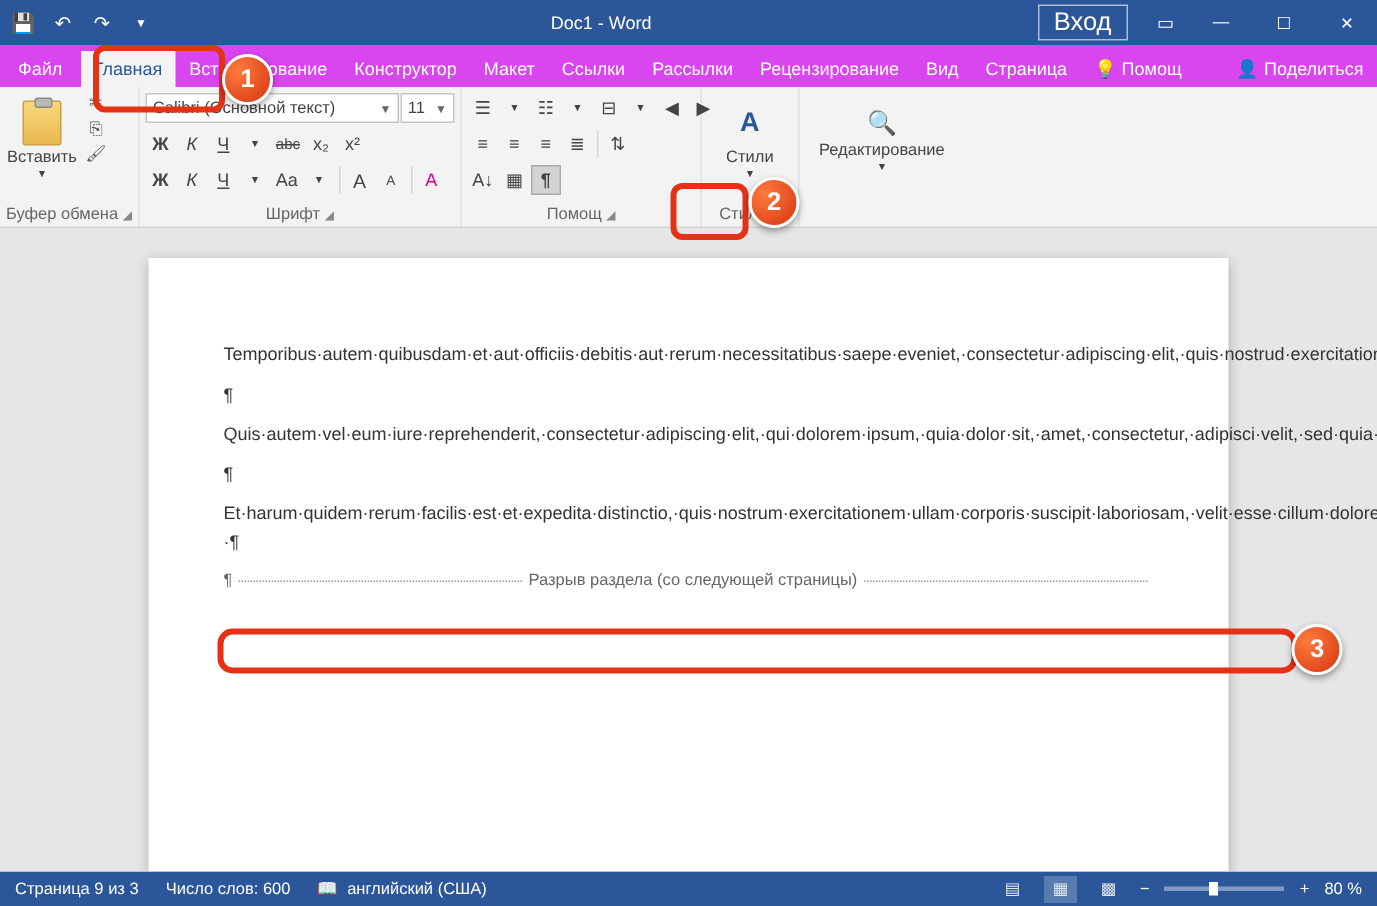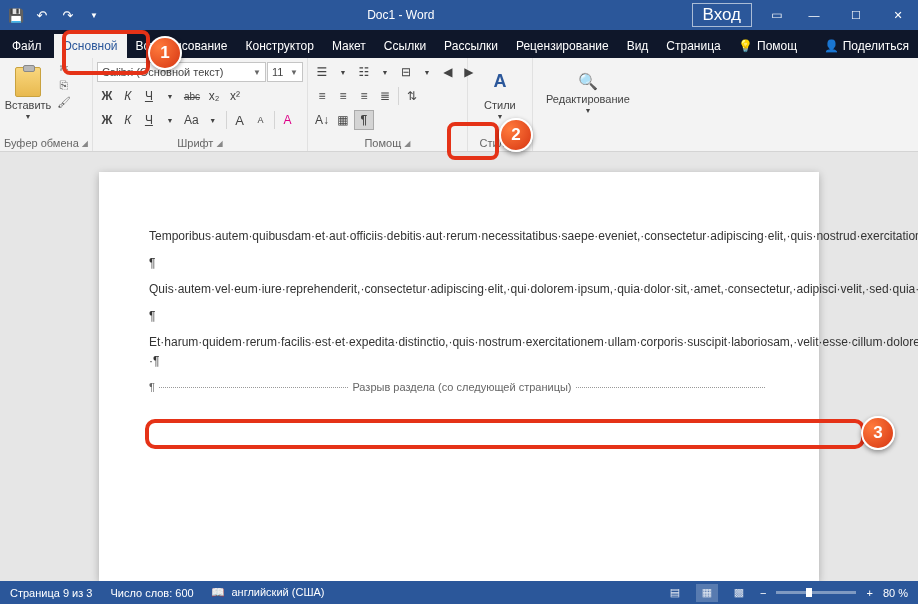--- a/index.html
+++ b/index.html
@@ -6,21 +6,21 @@
 body { background:#fff; width:918px; height:604px; overflow:hidden; position:relative; }
 .app { width:918px; height:604px; display:flex; flex-direction:column; background:#e6e6e6; }
 .titlebar { background:#2b579a; height:30px; display:flex; align-items:center; color:#fff; font-size:12px; }
 .qat { display:flex; gap:2px; padding:0 4px; }
 .qat-btn { width:24px; height:24px; display:flex; align-items:center; justify-content:center; color:#fff; font-size:13px; }
 .title-center { flex:1; text-align:center; font-size:12px; }
 .win-btns { display:flex; align-items:center; gap:2px; }
 .signin { border:1px solid rgba(255,255,255,.6); padding:1px 10px; font-size:17px; margin-right:8px; }
 .win-btn { width:40px; height:30px; display:flex; align-items:center; justify-content:center; font-size:11px; }
 .icon-btn { width:30px; height:30px; display:flex; align-items:center; justify-content:center; }
-.tabs { background:#0f172a; height:28px; display:flex; align-items:flex-end; color:#fff; font-size:12px; }
+.tabs { background:#d946ef; height:28px; display:flex; align-items:flex-end; color:#fff; font-size:12px; }
 .tab { padding:5px 9px; cursor:pointer; white-space:nowrap; }
 .tab.active { background:#f3f3f3; color:#2b579a; }
 .tab.file { padding:5px 12px; }
 .ribbon { background:#f3f3f3; border-bottom:1px solid #d4d4d4; height:94px; display:flex; font-size:11px; color:#444; }
 .group { border-right:1px solid #e1e1e1; display:flex; flex-direction:column; padding:2px 4px 0 4px; }
 .group-body { flex:1; display:flex; align-items:flex-start; gap:2px; }
 .group-label { text-align:center; font-size:11px; color:#666; padding-bottom:2px; display:flex; justify-content:center; align-items:center; gap:3px; }
 .dlauncher { font-size:8px; color:#888; }
 .big-btn { display:flex; flex-direction:column; align-items:center; justify-content:center; width:48px; height:66px; gap:2px; }
 .paste-icon { width:26px; height:30px; background:linear-gradient(#f9d77e,#e8b94f); border:1px solid #c9a23f; border-radius:2px; position:relative; }
@@ -71,21 +71,21 @@
       <div class="signin">Вход</div>
       <div class="icon-btn">▭</div>
       <div class="win-btn">—</div>
       <div class="win-btn">☐</div>
       <div class="win-btn">✕</div>
     </div>
   </div>
 
   <div class="tabs">
     <div class="tab file">Файл</div>
-    <div class="tab active">Основной</div>
+    <div class="tab active">Главная</div>
     <div class="tab" style="padding-right:0">Вст</div>
     <div class="tab" style="padding-left:20px">исование</div>
     <div class="tab">Конструктор</div>
     <div class="tab">Макет</div>
     <div class="tab">Ссылки</div>
     <div class="tab">Рассылки</div>
     <div class="tab">Рецензирование</div>
     <div class="tab">Вид</div>
     <div class="tab">Страница</div>
     <div class="tab"><span>💡</span> <span>Помощ</span></div>

